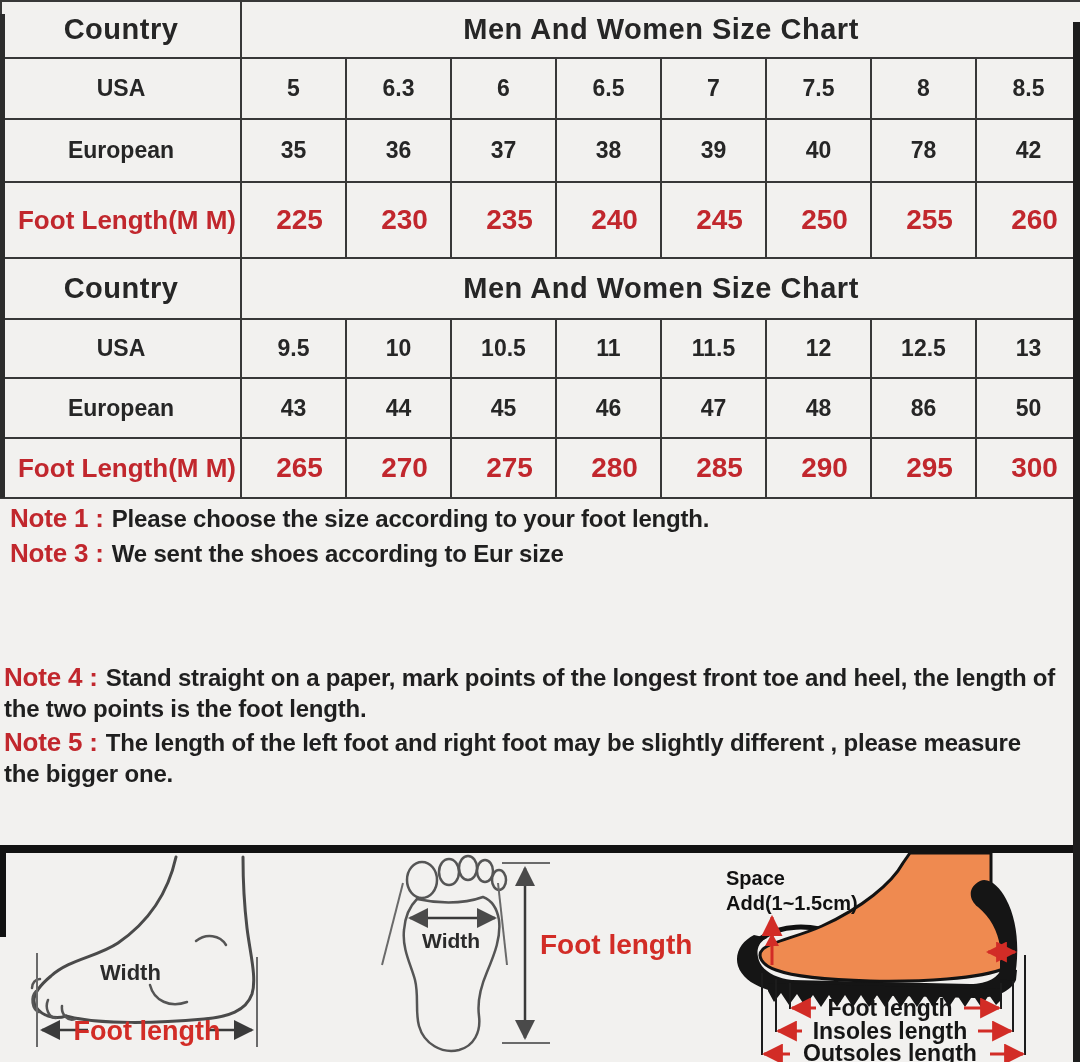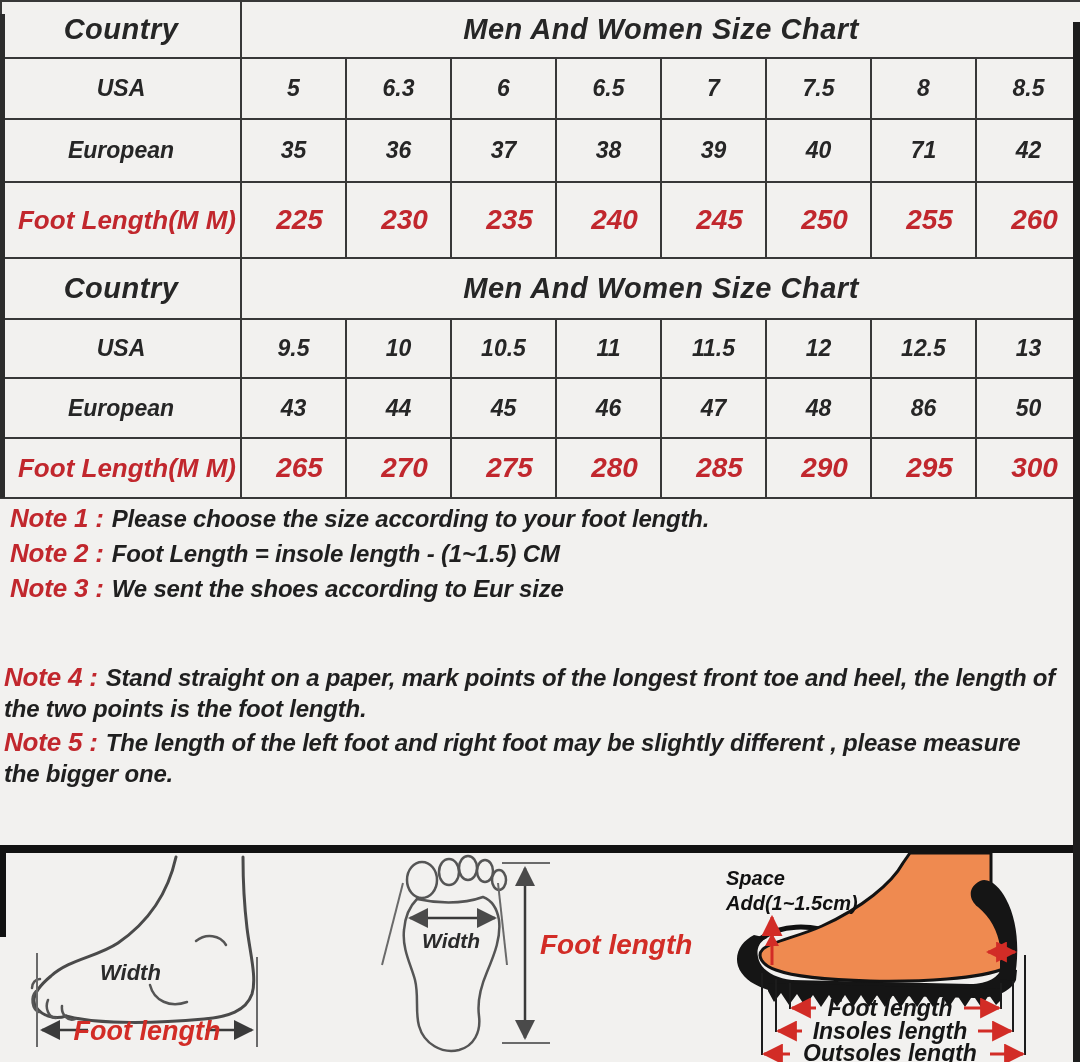--- a/index.html
+++ b/index.html
@@ -1,17 +1,17 @@
 <!DOCTYPE html>
 <html><head>
 <meta charset="utf-8">
 <style>
   html,body{margin:0;padding:0;background:#e8e8e6;}
   .page{position:relative;width:1080px;height:1062px;background:#f2f1ef;overflow:hidden;
-        font-family:"Liberation Sans",sans-serif;color:#1f1f1f;font-style:italic;}
+        font-family:"Liberation Sans",sans-serif;color:#1f1f1f;}
   .page *{box-sizing:border-box;}
 
   
   table.size-table{position:absolute;top:0;left:0;width:1080px;border-collapse:collapse;table-layout:fixed;}
   table.size-table td{border:2px solid #383838;text-align:center;vertical-align:middle;
         font-weight:bold;padding:0;color:#262626;}
   tr.r-head td{font-size:29px;letter-spacing:.5px;}
   tr.r-h1{height:57px;} tr.r-u1{height:61px;} tr.r-e1{height:63px;} tr.r-f1{height:76px;}
   tr.r-h2{height:61px;} tr.r-u2{height:59px;} tr.r-e2{height:60px;} tr.r-f2{height:60px;}
   td.lbl{font-size:28px;}
@@ -77,21 +77,21 @@
       <td>8.5</td>
     </tr>
     <tr class="r-num r-e1">
       <td class="lbl">European</td>
       <td>35</td>
       <td>36</td>
       <td>37</td>
       <td>38</td>
       <td>39</td>
       <td>40</td>
-      <td>71</td>
+      <td>78</td>
       <td>42</td>
     </tr>
     <tr class="r-foot r-f1">
       <td class="lbl-foot">Foot Length(M M)</td>
       <td>225</td>
       <td>230</td>
       <td>235</td>
       <td>240</td>
       <td>245</td>
       <td>250</td>
@@ -136,23 +136,20 @@
       <td>300</td>
     </tr>
     </tbody>
   </table>
 
   <div class="notes-a">
     <div class="note">
       <span class="pfx">Note 1 :</span><span>Please choose the size according to your foot length.</span>
     </div>
     <div class="note">
-      <span class="pfx">Note 2 :</span><span>Foot Length = insole length - (1~1.5) CM</span>
-    </div>
-    <div class="note">
       <span class="pfx">Note 3 :</span><span>We sent the shoes according to Eur size</span>
     </div>
   </div>
   <div class="notes-b">
     <div class="note">
       <span class="pfx">Note 4 :</span><span>Stand straight on a paper, mark points of the longest front toe and heel, the length of the two points is the foot length.</span>
     </div>
     <div class="note">
       <span class="pfx">Note 5 :</span><span>The length of the left foot and right foot may be slightly different , please measure the bigger one.</span>
     </div>

